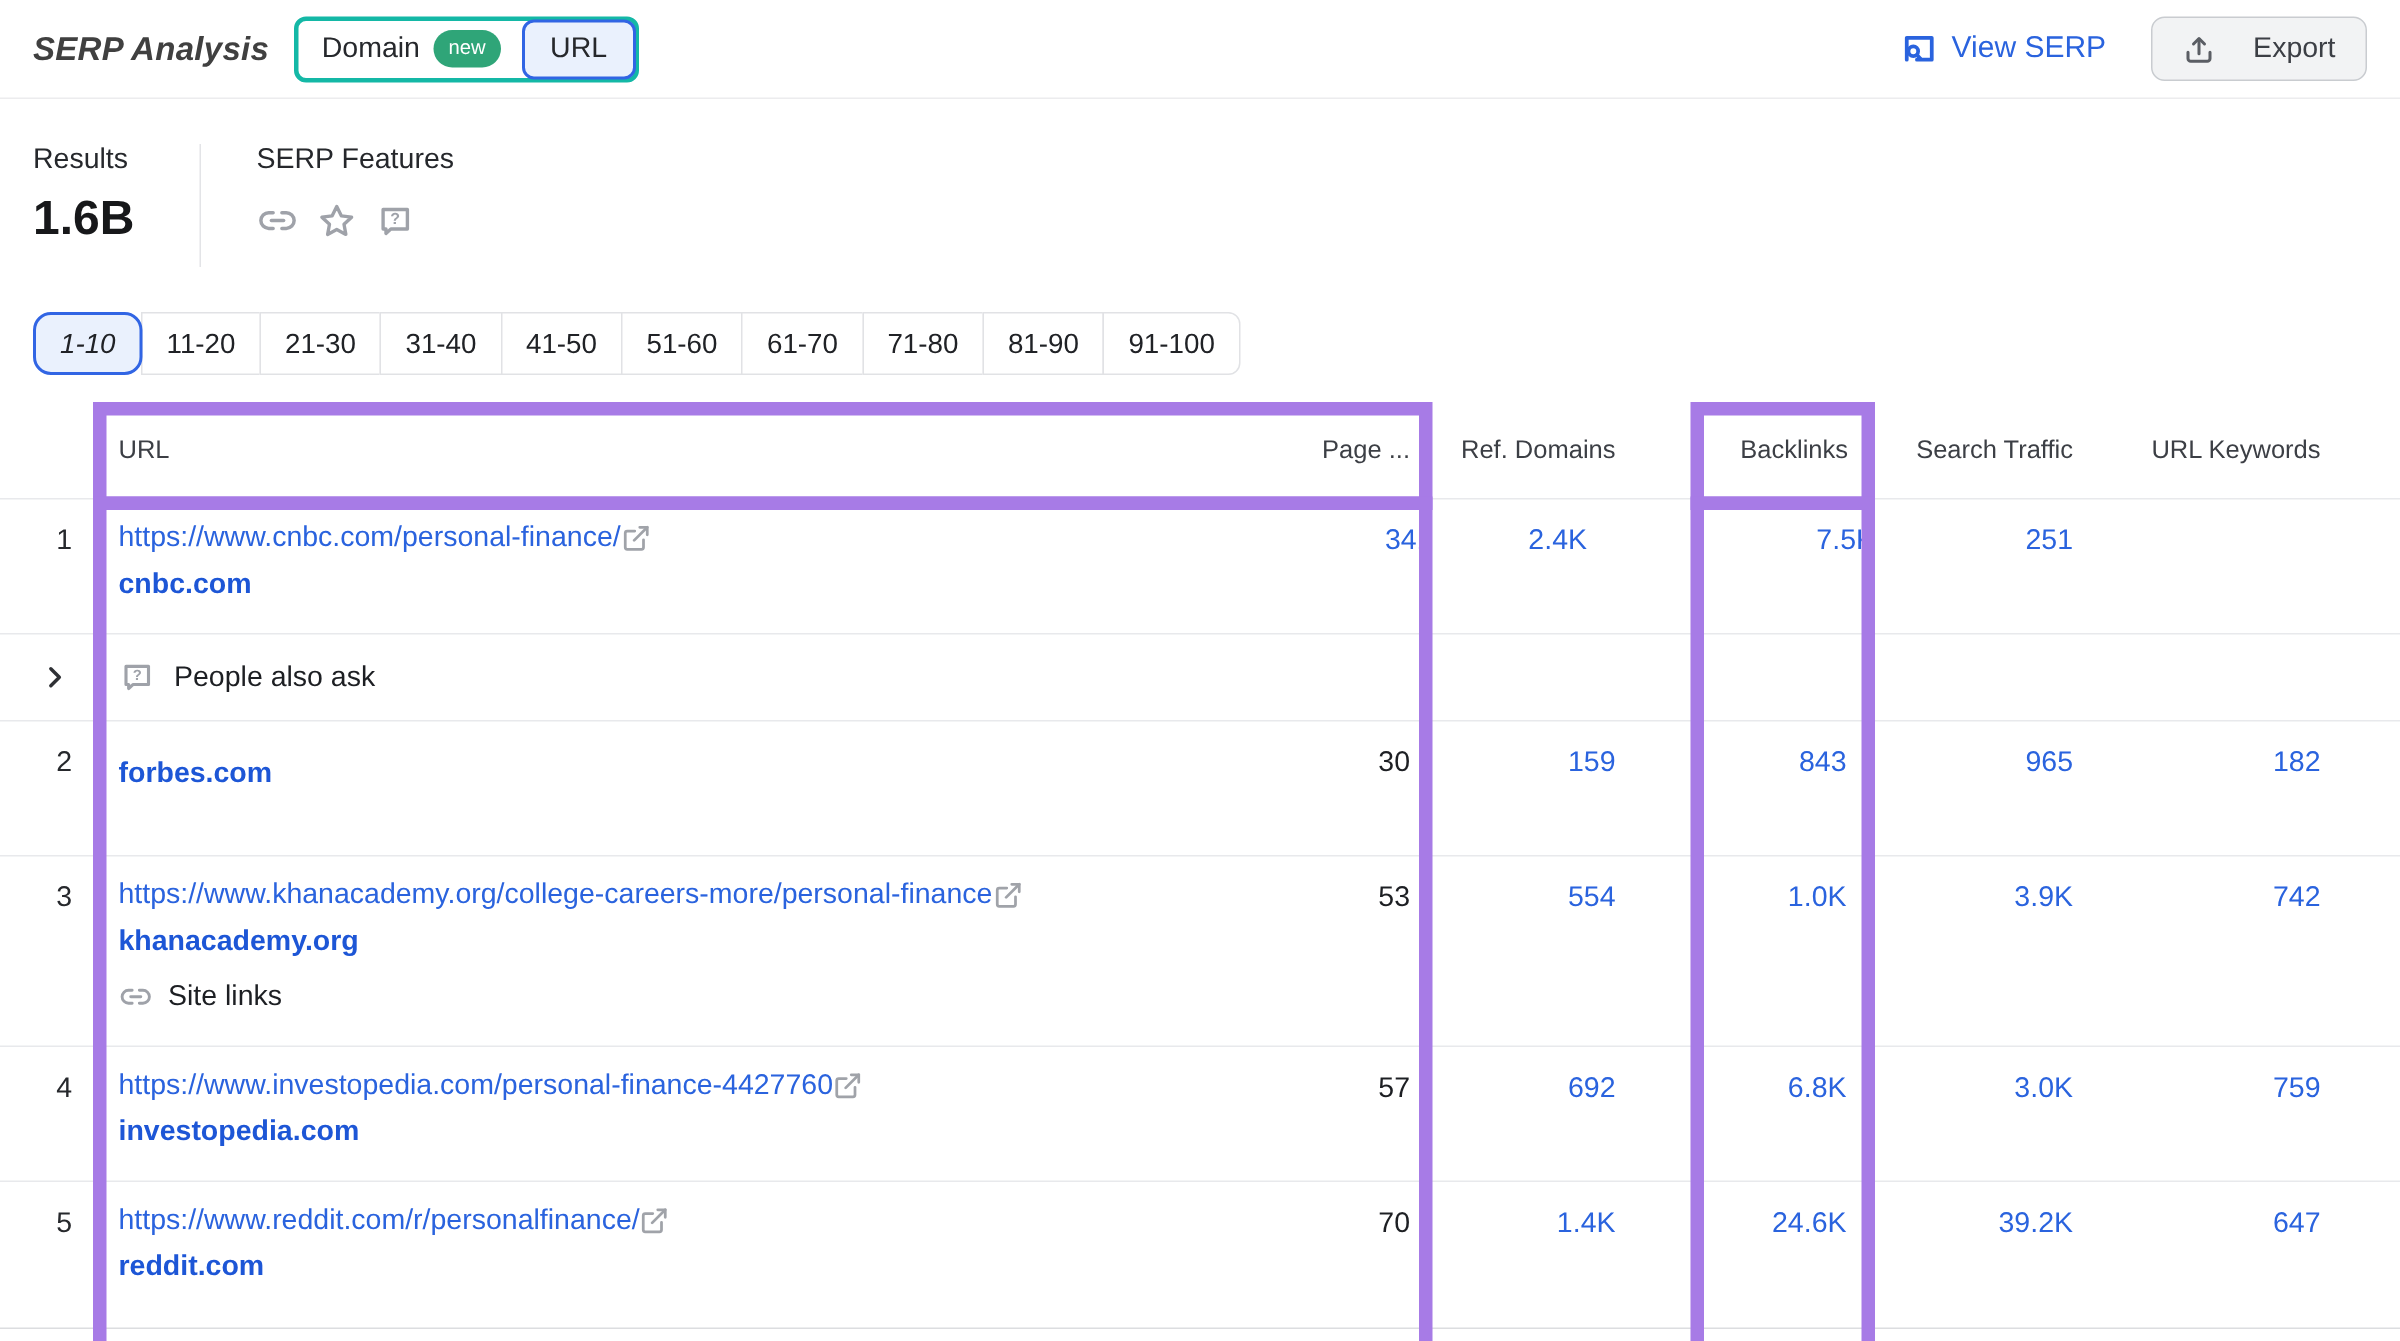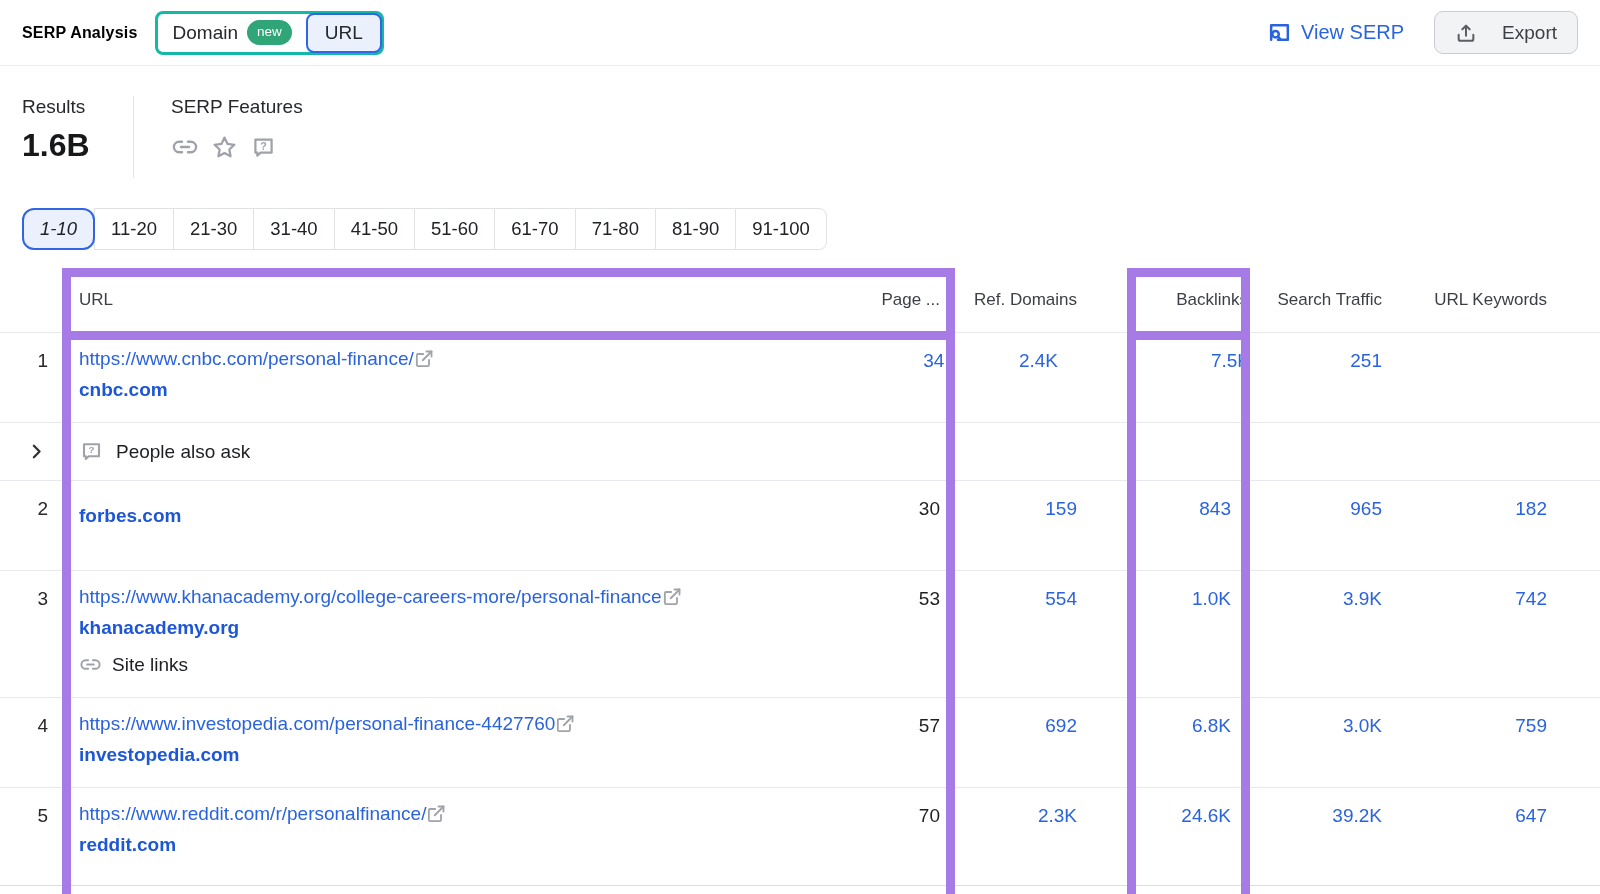--- a/index.html
+++ b/index.html
@@ -8,21 +8,21 @@
     width: 1600px; height: 894px; overflow: hidden; position: relative;
     font-family: "Liberation Sans", sans-serif; color: #1d1f23;
   }
   .app { width: 100%; height: 100%; position: relative; }
 
   
   .topbar {
     height: 66px; display: flex; align-items: center;
     padding: 0 22px; border-bottom: 1px solid #ececee;
   }
-  .page-title { font-size: 16px; font-weight: 700; color: #000000; letter-spacing: .2px; }
+  .page-title { font-size: 22px; font-weight: 700; color: #404040; letter-spacing: .2px; font-style: italic; }
   .toggle {
     margin-left: 17px; display: flex; align-items: stretch; height: 44px;
     border: 3px solid #14b8a6; border-radius: 8px; background: #fff;
   }
   .tg-btn {
     display: flex; align-items: center; gap: 9px; padding: 0 15px;
     background: transparent; border: none; font-family: inherit;
     font-size: 19px; color: #26282c; cursor: pointer;
   }
   .badge {
@@ -70,21 +70,21 @@
   
   .serp-table { margin-top: 18px; }
   .t-grid {
     display: grid; padding-right: 53px;
     grid-template-columns: 62px 1fr 185px 122px 173px 132px 165px;
   }
   .t-head { height: 64px; align-items: center; color: #3c3f45; font-size: 17px; }
   .th-url { padding-left: 17px; }
   .r { text-align: right; }
   .th-page { padding-right: 15px; }
-  .th-backlinks { padding-right: 2px; }
+  .th-backlinks { padding-right: 18px; }
   .t-row { border-top: 1px solid #e8e9ec; }
   .cell-rank { text-align: right; padding: 17px 14px 0 0; font-size: 19px; color: #26282c; }
   .cell-url { padding: 15px 10px 0 17px; }
   .url-line { display: flex; align-items: center; }
   .url-link { color: var(--link-blue); font-size: 19px; text-decoration: none; cursor: pointer; }
   .domain-link {
     display: inline-block; margin-top: 9px; color: var(--domain-blue);
     font-size: 19px; font-weight: 700; text-decoration: none; cursor: pointer;
   }
   .sub-feature { margin-top: 14px; display: flex; align-items: center; gap: 10px;
@@ -308,21 +308,21 @@
           <a class="url-link">https://www.reddit.com/r/personalfinance/</a>
           <svg width="20" height="20" viewBox="0 0 24 24" fill="none" stroke="#a0a3a9" stroke-width="2.2" stroke-linecap="round" stroke-linejoin="round">
             <path d="M18 13v6a1.6 1.6 0 0 1-1.6 1.6H5A1.6 1.6 0 0 1 3.4 19V7.6A1.6 1.6 0 0 1 5 6h6"></path>
             <path d="M15 3h6v6"></path>
               <path d="M10.5 13.5L21 3"></path>
           </svg>
         </div>
         <a class="domain-link">reddit.com</a>
       </div>
       <div class="cell-val plain col-page">70</div>
-      <div class="cell-val">2.3K</div>
+      <div class="cell-val">1.4K</div>
       <div class="cell-val col-backlinks">24.6K</div>
       <div class="cell-val">39.2K</div>
       <div class="cell-val">647</div>
     </div>
 
   </div>
 
   
   <div class="hl hl-url-head"></div>
   <div class="hl hl-url-body"></div>

